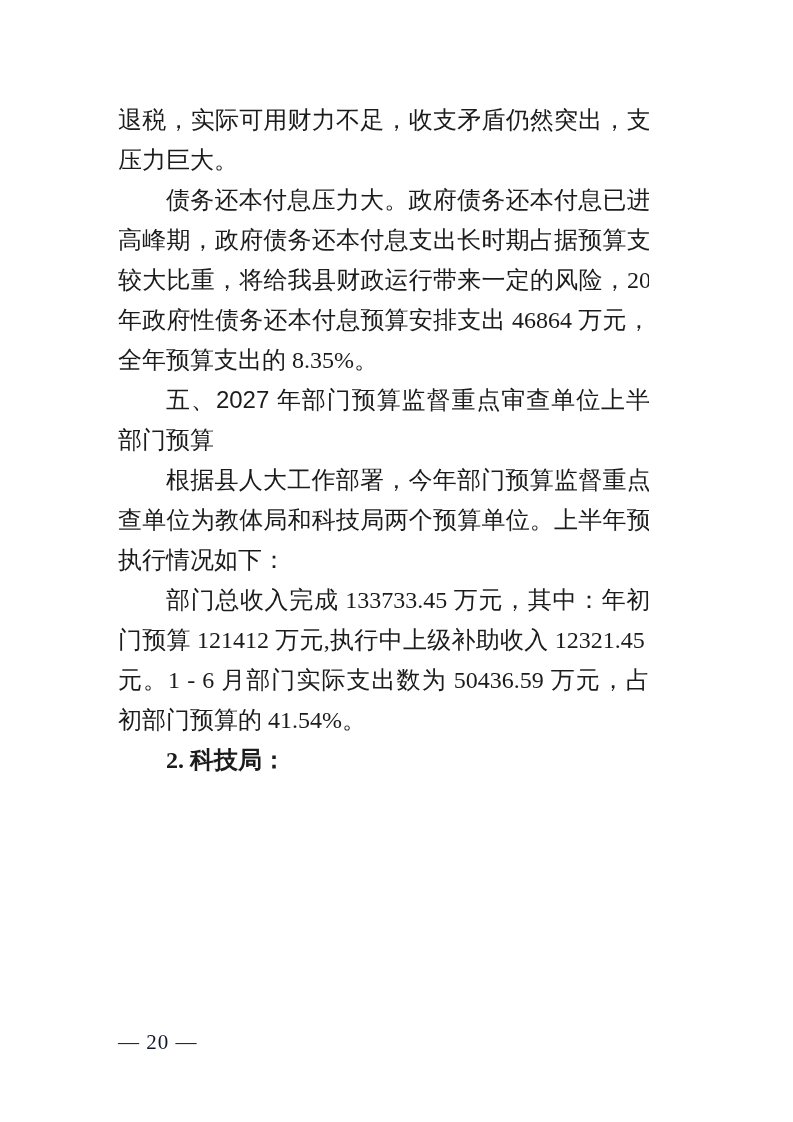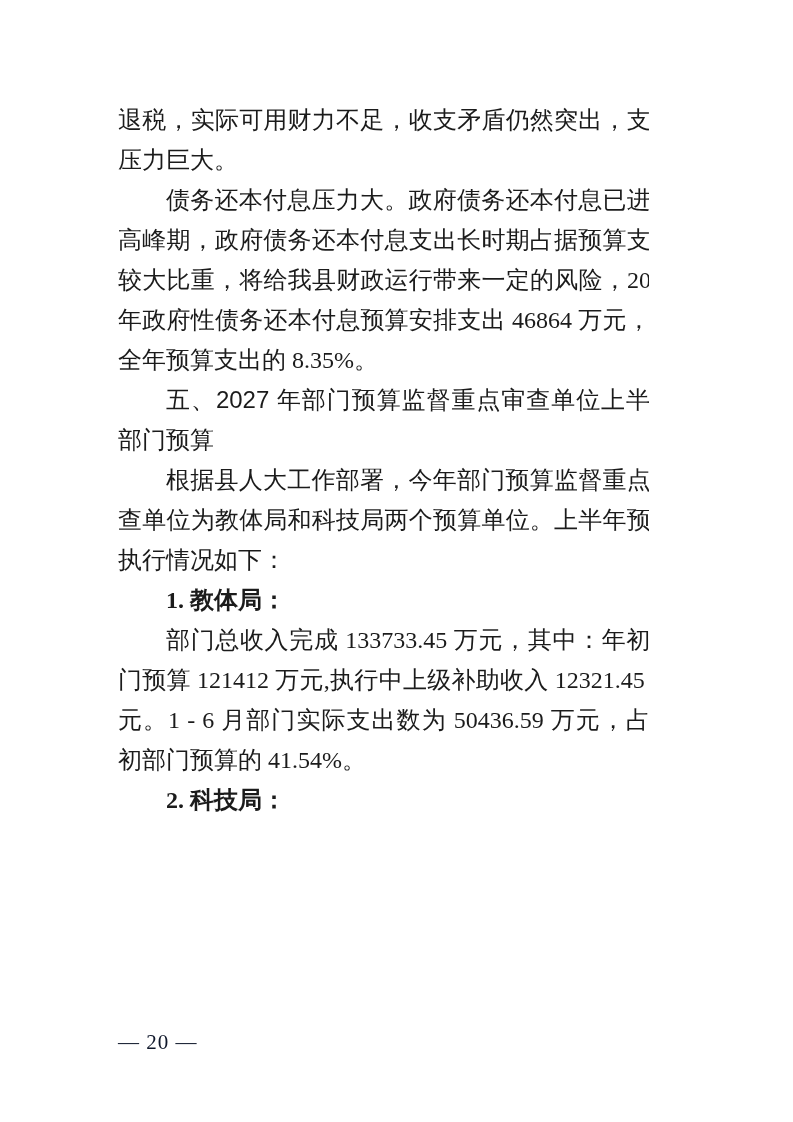--- a/index.html
+++ b/index.html
@@ -61,21 +61,20 @@
   <main class="body-text">
 
     <p class="para no-indent">退税，实际可用财力不足，收支矛盾仍然突出，支出压力巨大。</p>
 
     <p class="para"><span class="hei">债务还本付息压力大。</span><span>政府债务还本付息已进入高峰期，政府债务还本付息支出长时期占据预算支出较大比重，将给我县财政运行带来一定的风险，2031 年政府性债务还本付息预算安排支出 46864 万元，占全年预算支出的 8.35%。</span></p>
 
     <p class="para hei">五、2027 年部门预算监督重点审查单位上半年部门预算</p>
 
     <p class="para">根据县人大工作部署，今年部门预算监督重点审查单位为教体局和科技局两个预算单位。上半年预算执行情况如下：</p>
 
-    <p class="para kai-bold">1. 教体局：</p>
 
     <p class="para">部门总收入完成 133733.45 万元，其中：年初部门预算 121412 万元,执行中上级补助收入 12321.45 万元。1 - 6 月部门实际支出数为 50436.59 万元，占年初部门预算的 41.54%。</p>
 
     <p class="para kai-bold">2. 科技局：</p>
 
 
 
   </main>
 
   <footer class="page-number">— 20 —</footer>

